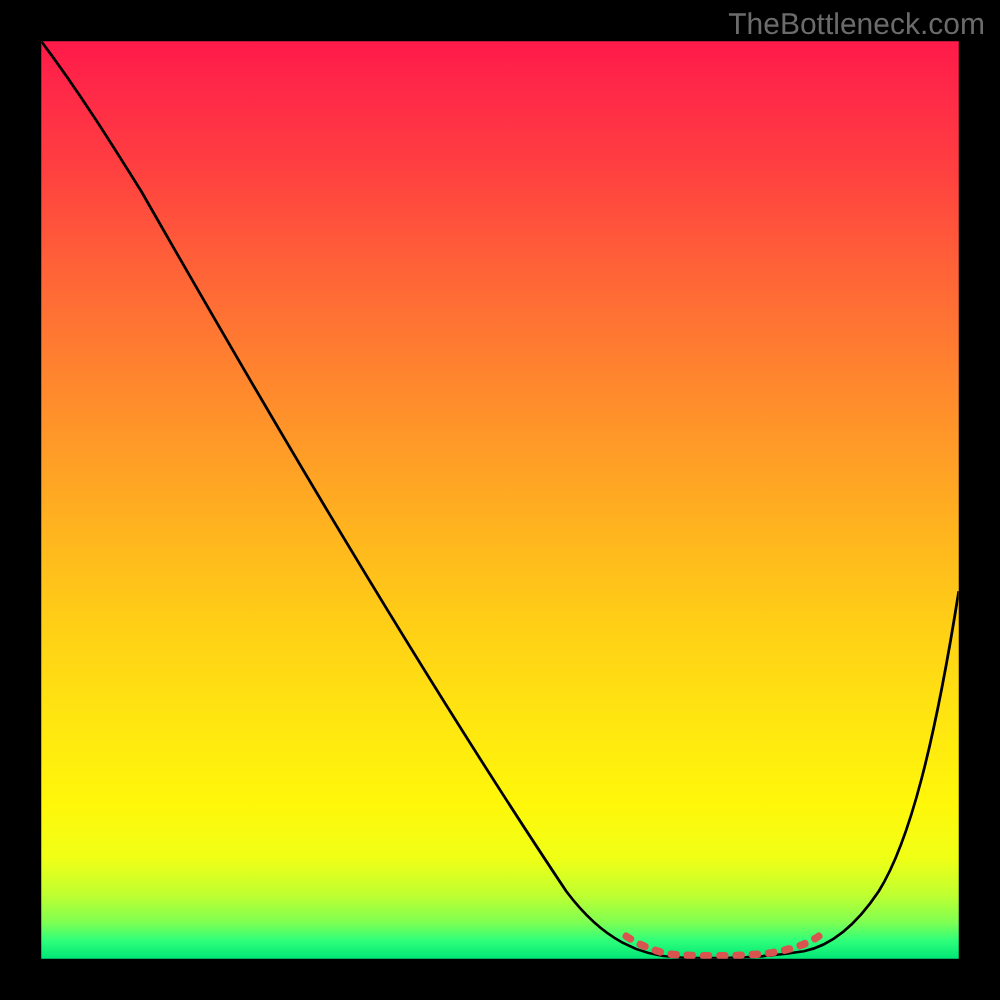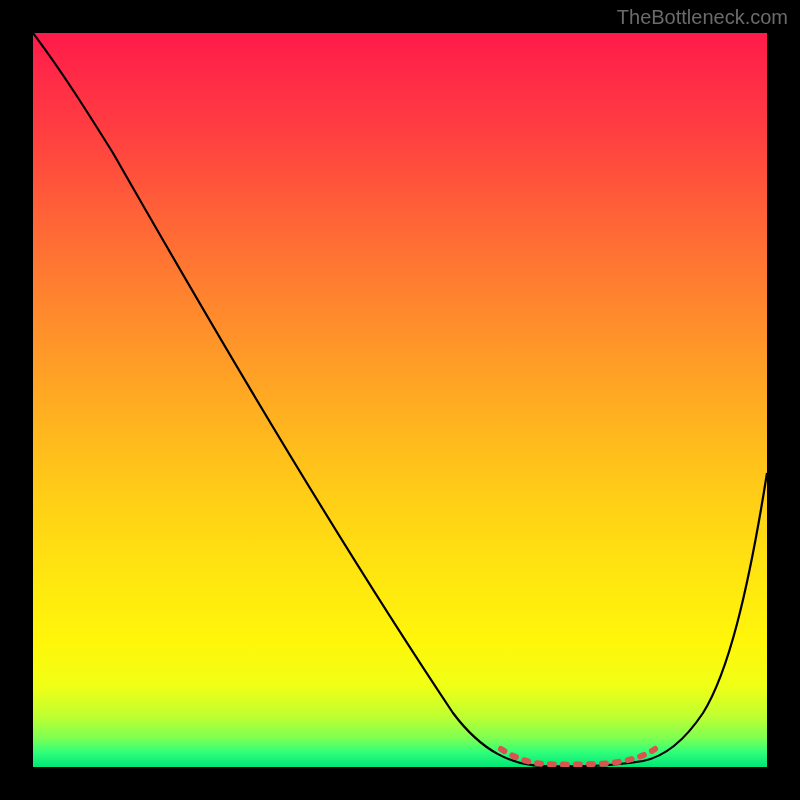--- a/index.html
+++ b/index.html
@@ -9,21 +9,21 @@
     background: #000;
     position: relative;
     font-family: Arial, sans-serif;
     overflow: hidden;
   }
   .watermark {
     position: absolute;
     top: 6px;
     right: 12px;
     color: #6b6b6b;
-    font-size: 20px;
+    font-size: 24px;
     font-weight: 500;
     z-index: 10;
   }
   .plot-area {
     position: absolute;
     left: 33px;
     top: 33px;
     width: 734px;
     height: 734px;
   }

